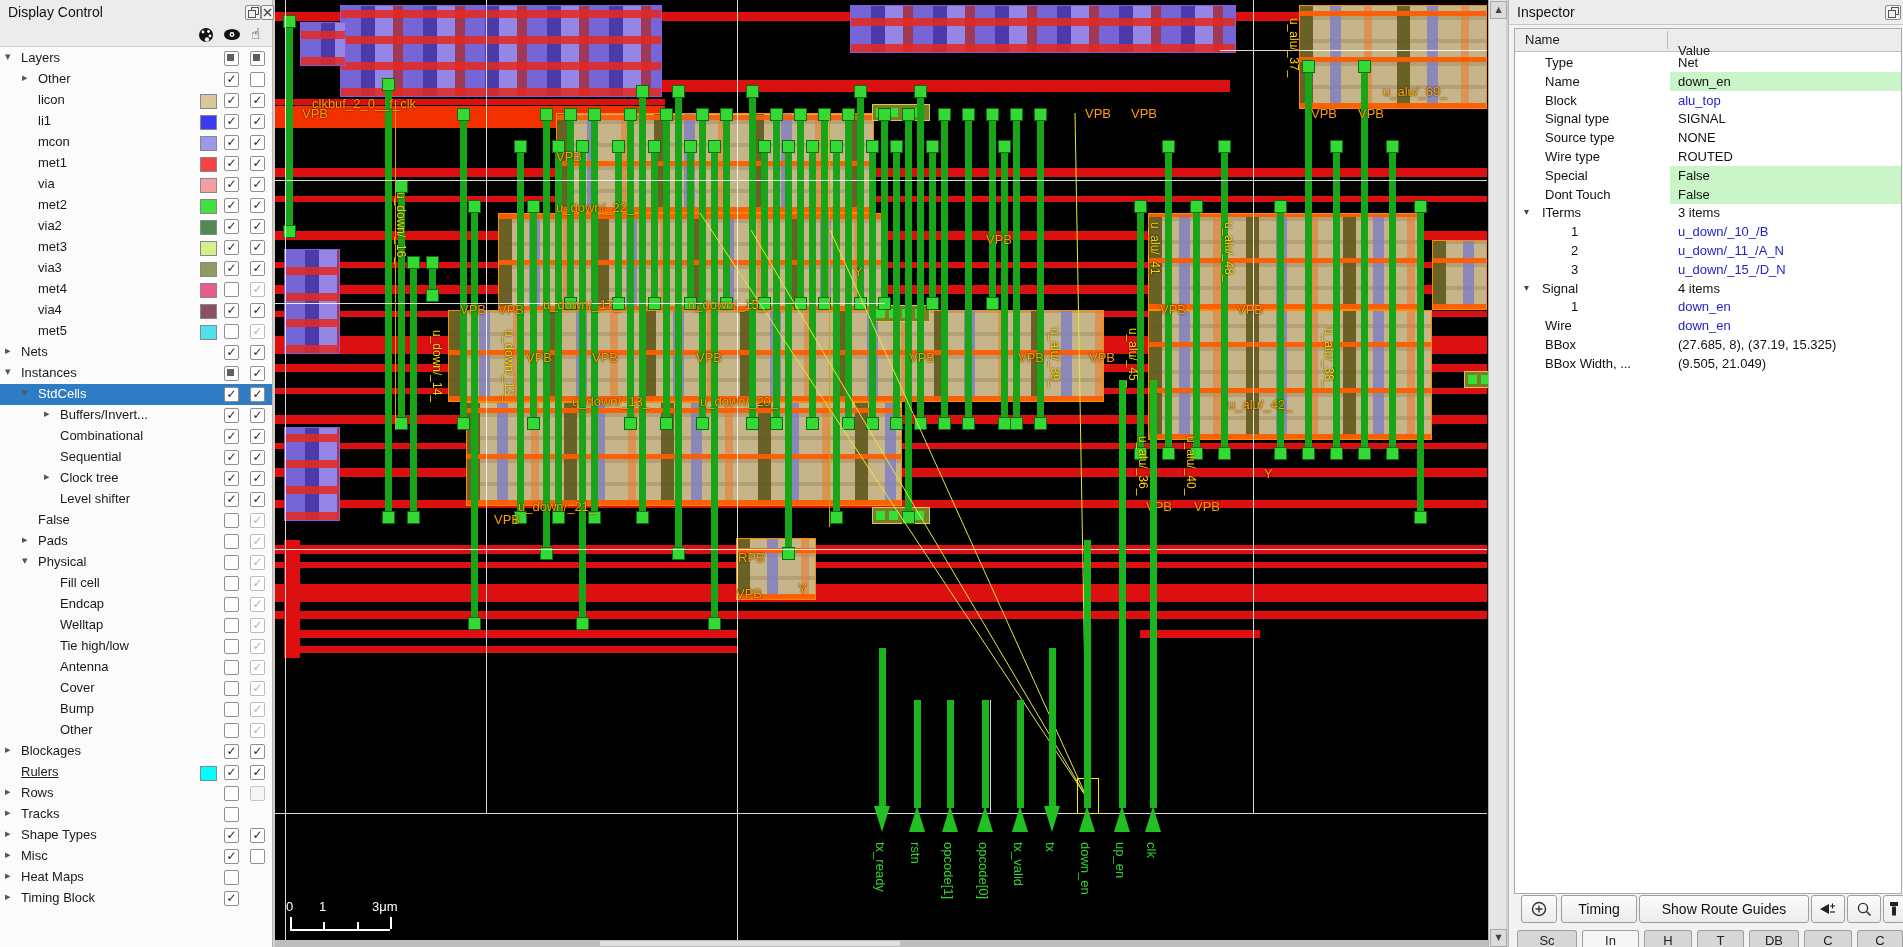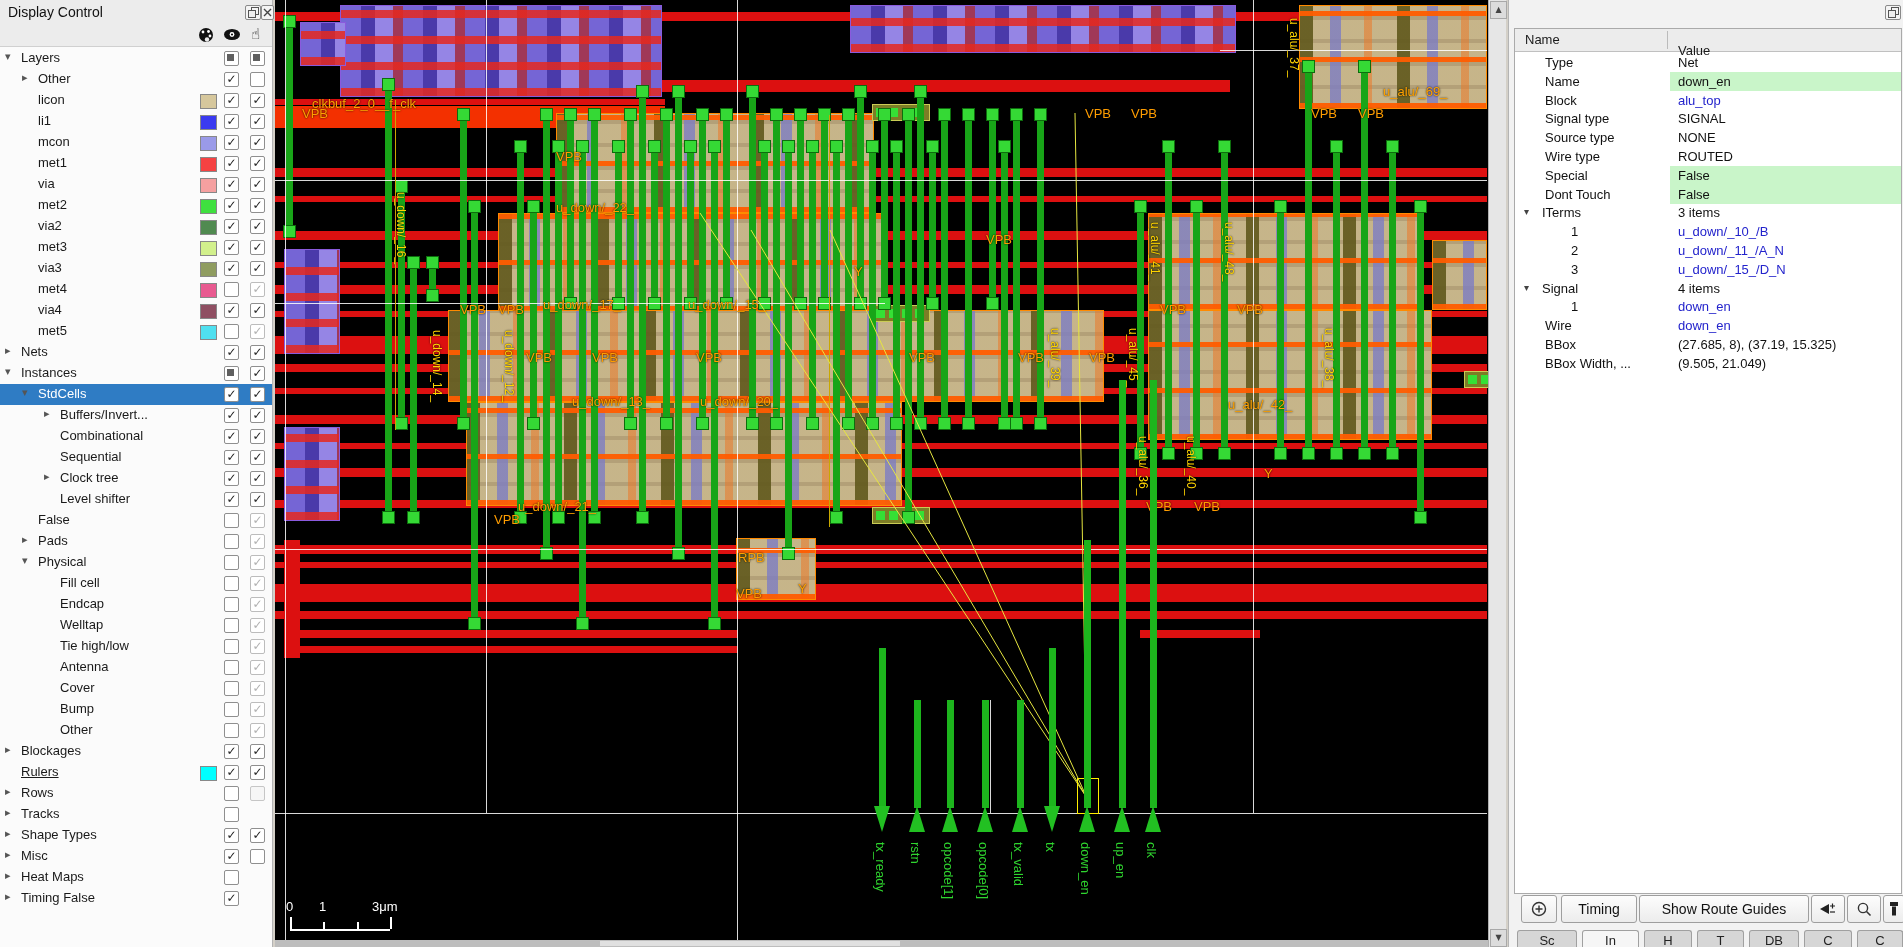--- a/index.html
+++ b/index.html
@@ -351,21 +351,21 @@
           <div class="cb" style="left: 224px;">✓</div>
           <div class="cb" style="left: 250px;"></div>
         </div>
         <div class="trow">
           <div class="arr" style="left: 5px;">▸</div>
           <div class="lbl" style="left: 21px;">Heat Maps</div>
           <div class="cb" style="left: 224px;"></div>
         </div>
         <div class="trow">
           <div class="arr" style="left: 5px;">▸</div>
-          <div class="lbl" style="left: 21px;">Timing False</div>
+          <div class="lbl" style="left: 21px;">Timing Block</div>
           <div class="cb" style="left: 224px;">✓</div>
         </div>
       </div>
 </div>
 
 <div class="abs" id="layout">
       <div class="stripe" style="left: 0px; top: 12px; width: 1212px; height: 9px;"></div>
       <div class="stripe" style="left: 960px; top: 12px; width: 252px; height: 9px;"></div>
       <div class="stripe" style="left: 283px; top: 80px; width: 672px; height: 12px;"></div>
       <div class="stripe" style="left: 0px; top: 99px; width: 390px; height: 6px;"></div>
@@ -698,20 +698,21 @@
     </div>
 
 <div class="abs" id="vscroll">
   <div class="sbtn" style="top:1px">▲</div>
   <div class="sbtn" style="top:929px">▼</div>
 </div>
 <div class="abs" id="hscroll"></div>
 <div class="abs" id="hthumb"></div>
 
 <div class="abs" id="inspector">
+  <div class="panel-title">Inspector</div>
   <div class="winbtn" style="left:376px">
     <svg width="11" height="11">
           <rect x="3.5" y="0.5" width="7" height="7" fill="none" stroke="#555"></rect>
           <rect x="0.5" y="3.5" width="7" height="7" fill="#efefef" stroke="#555"></rect>
         </svg>
   </div>
   <div id="insp-table">
     <div id="insp-header">
       <span class="h1">Name</span>
       <span class="hdiv"></span>

